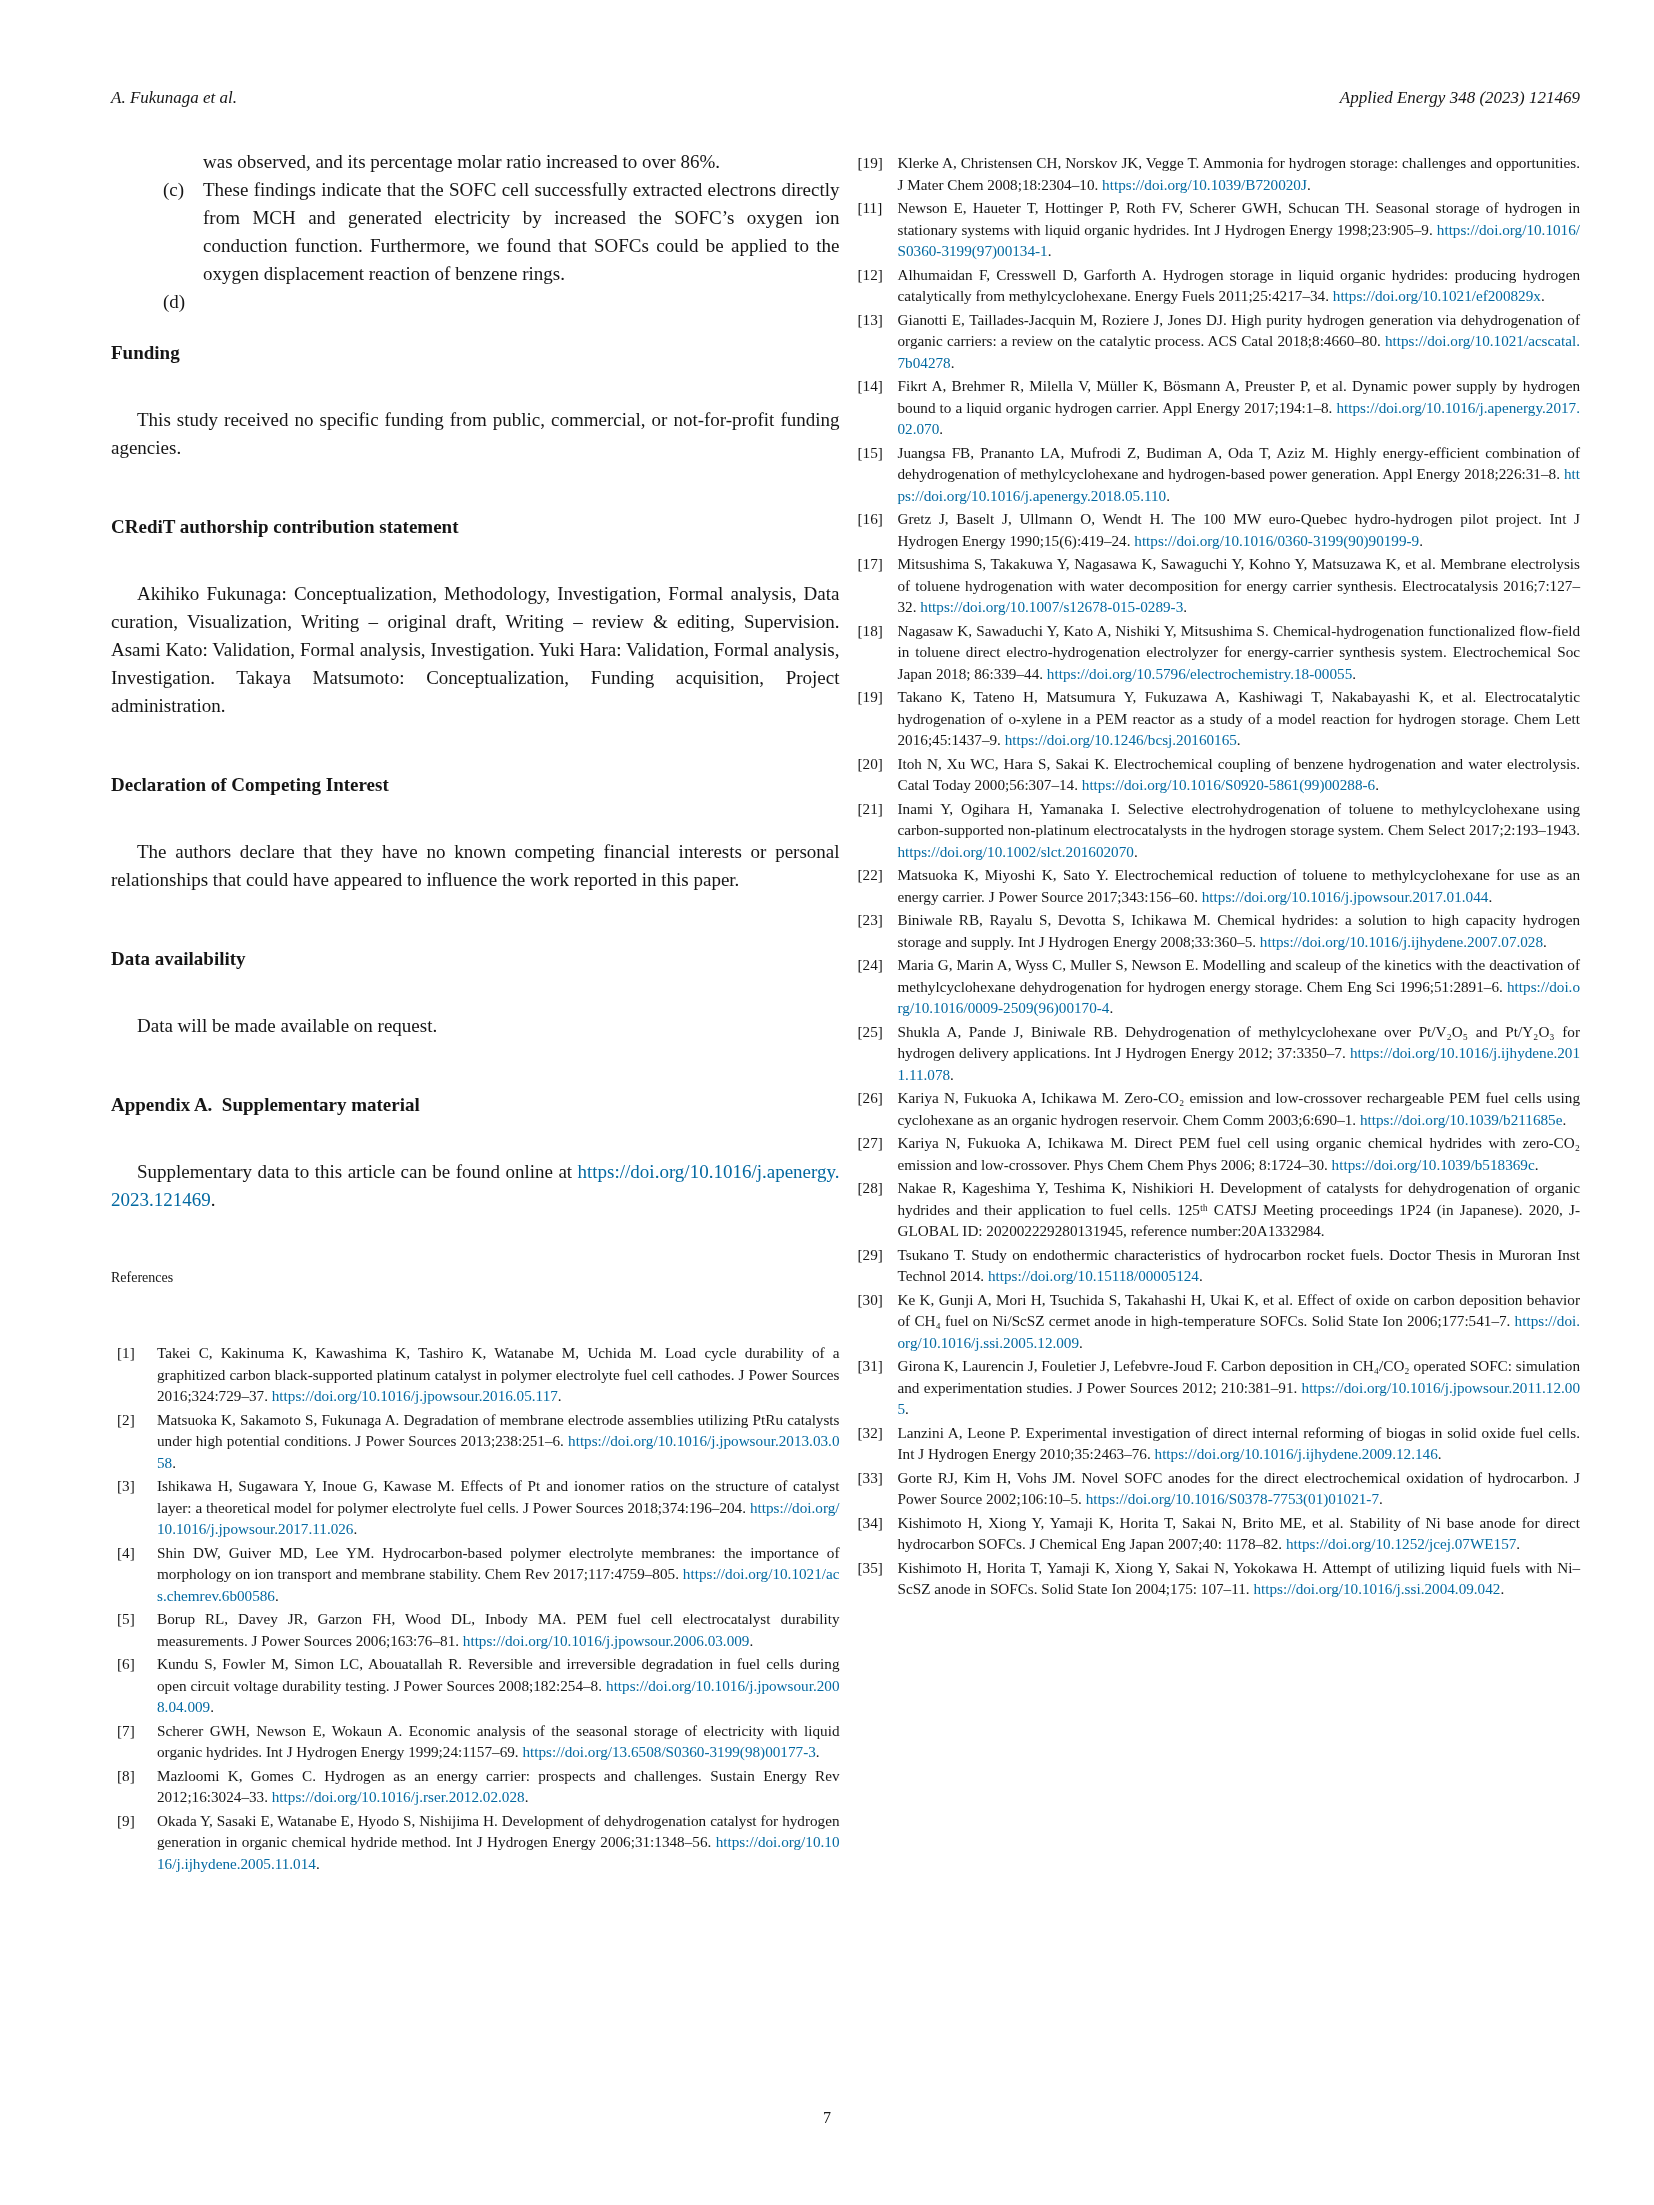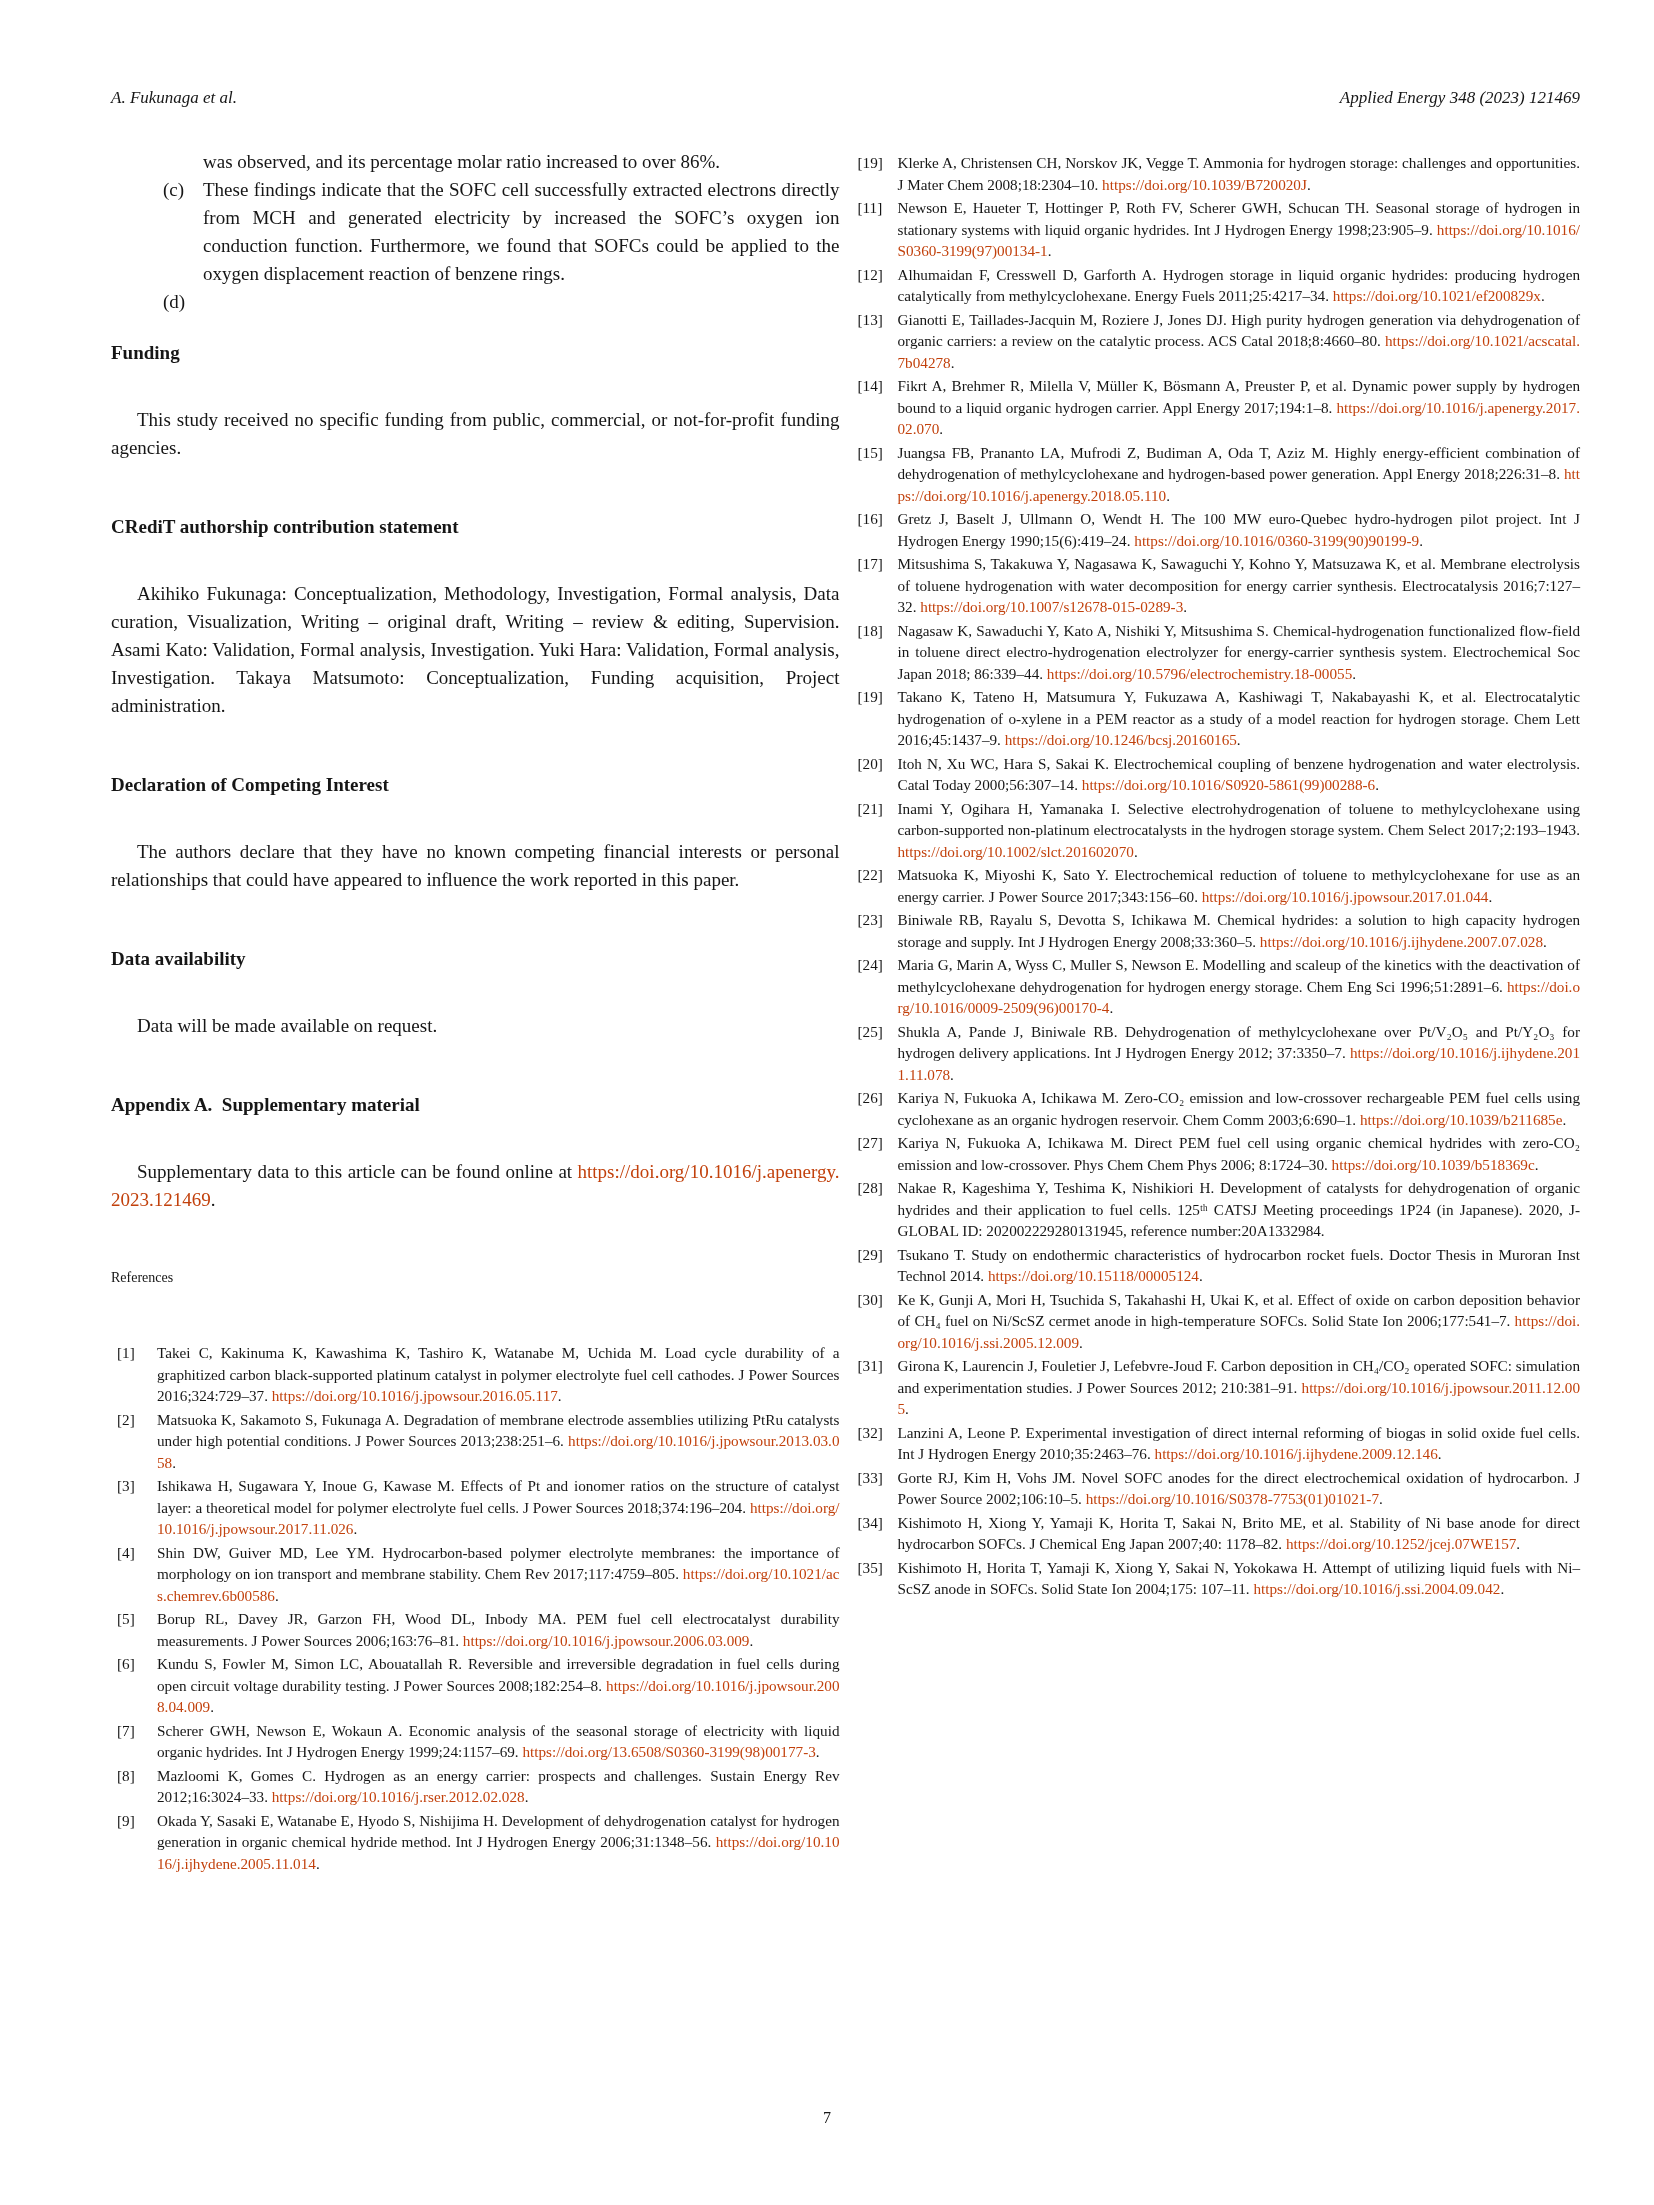--- a/index.html
+++ b/index.html
@@ -32,21 +32,21 @@
     margin:52px 0 40px 0;white-space:pre-wrap;
   }
   .par{margin:0;text-indent:26px;}
   .b{font-weight:normal;}
 
   
   .refs-heading{font-size:14px;font-weight:normal;margin:50px 0 50px 0;}
   .ref-list{font-size:15.2px;line-height:21.5px;}
   .ref{position:relative;padding-left:46px;text-align:justify;margin:0 0 2px 0;}
   .ref-label{position:absolute;left:6px;top:0;white-space:nowrap;}
-  .doi{color:#c2410c;text-decoration:none;cursor:pointer;word-break:break-all;}
+  .doi{color:#0369a1;text-decoration:none;cursor:pointer;word-break:break-all;}
   .right-refs{padding-top:4px;}
 
   .page-footer{
     position:absolute;left:0;bottom:78px;width:100%;
     text-align:center;font-size:16px;
   }
 </style>
 </head>
 <body>
 

